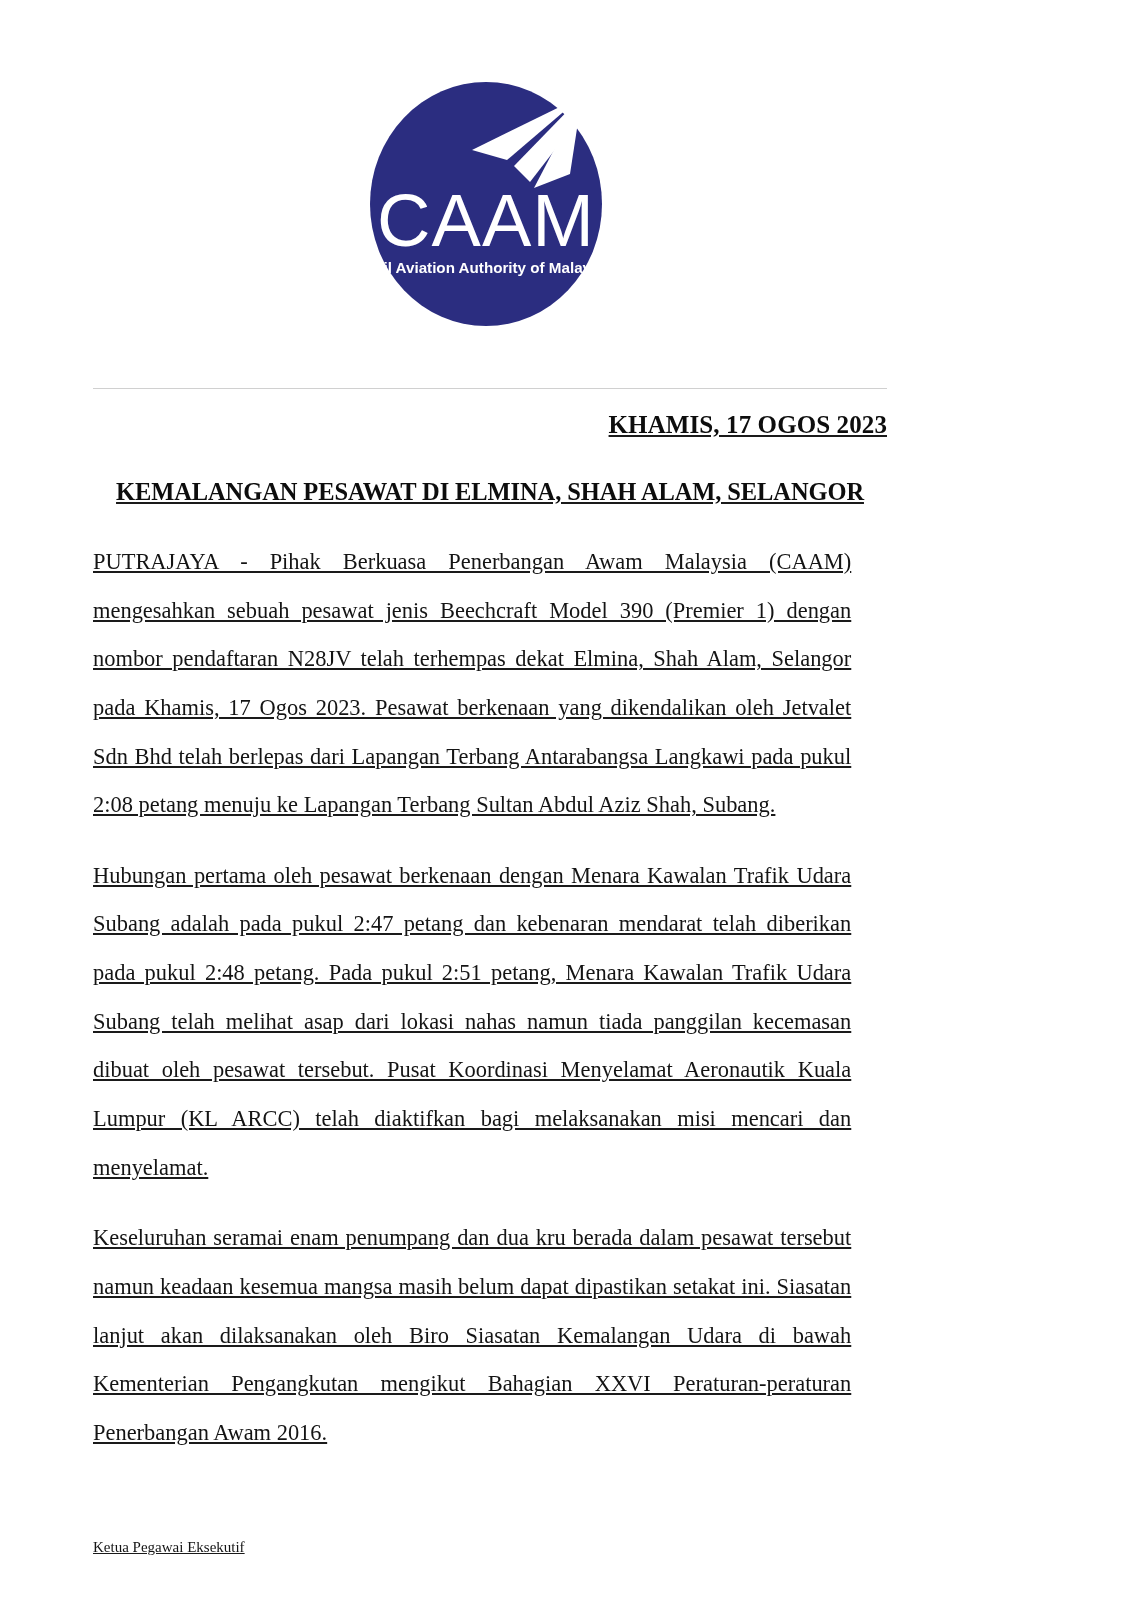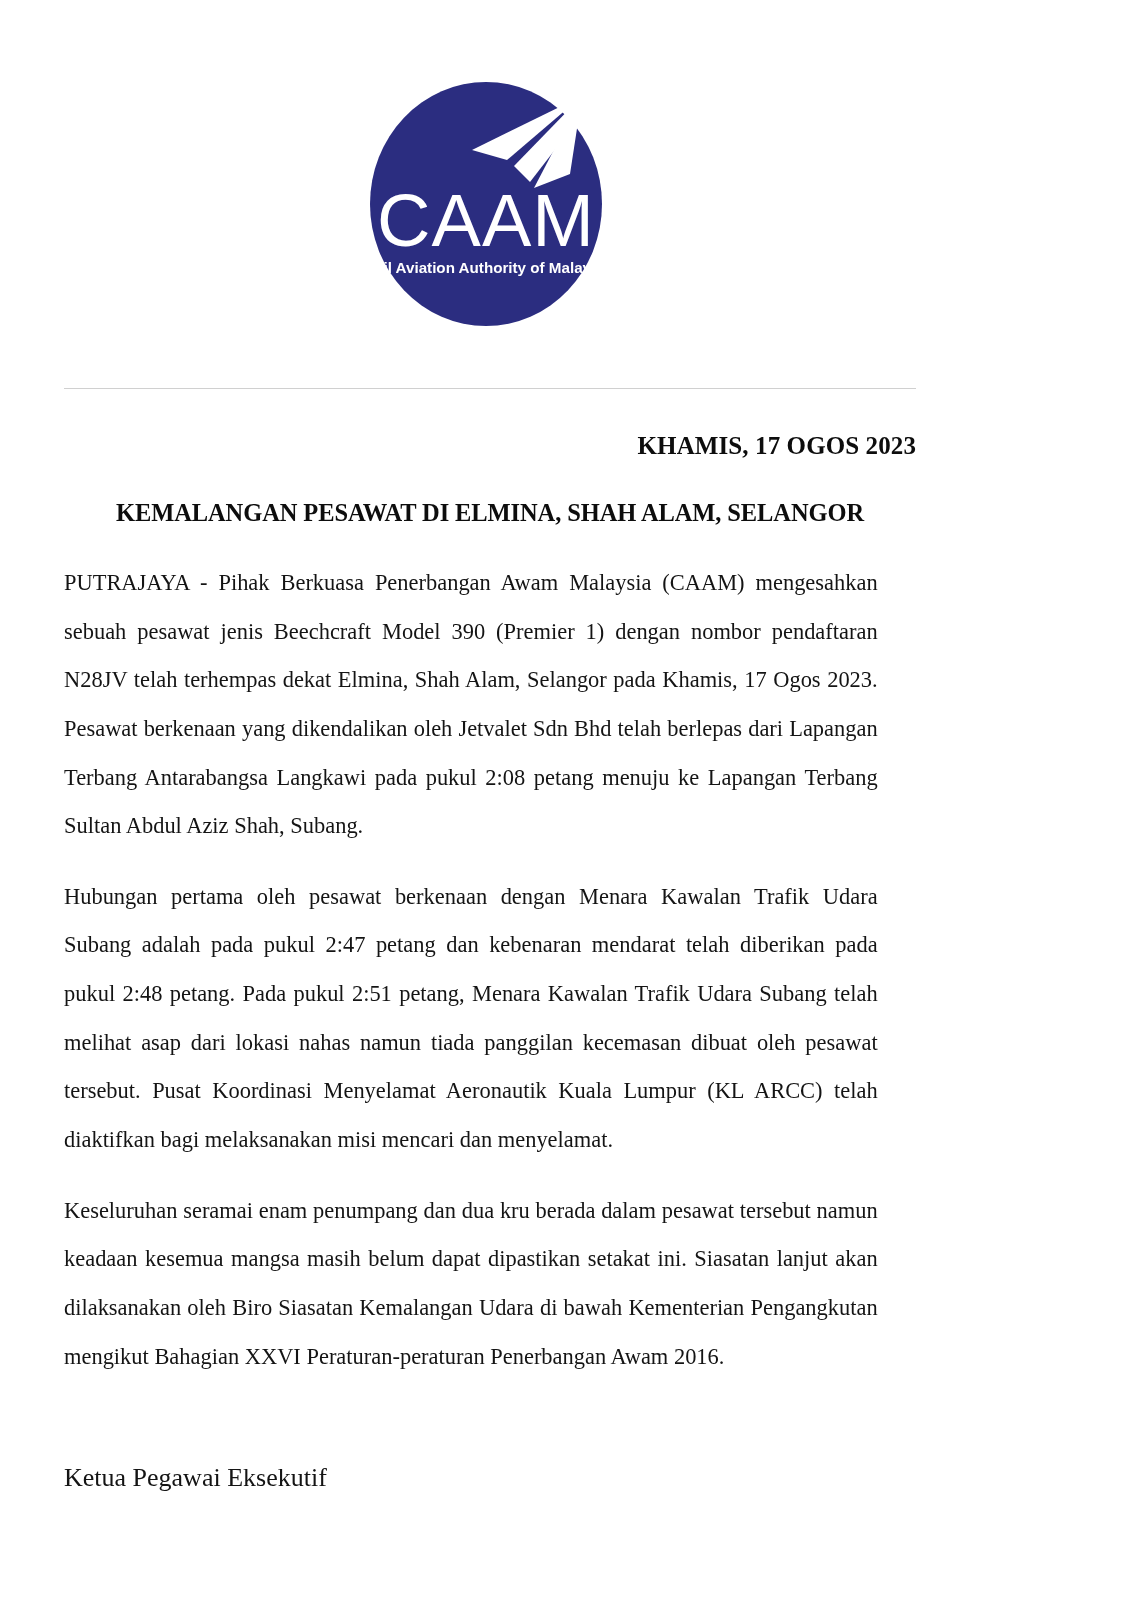--- a/index.html
+++ b/index.html
@@ -15,22 +15,23 @@
     font-family: "Liberation Serif", "DejaVu Serif", serif;
     color: #1a1a1a;
     position: relative;
     overflow: hidden;
   }
 
   .page {
     width: 980px;
     height: 1608px;
     box-sizing: border-box;
-    padding: 0 64px;
+    padding: 0 93px;
     position: relative;
+    text-decoration: underline;
   }
 
   
   .logo-block {
     padding-top: 78px;
     display: flex;
     justify-content: center;
     align-items: flex-start;
   }
 
@@ -50,21 +51,21 @@
   .divider {
     margin-top: 62px;
     height: 1px;
     background: #d0d0d0;
     width: 100%;
   }
 
   
   .doc-header {
     text-align: right;
-    margin-top: 40px;
+    margin-top: 19px;
     font-weight: bold;
     font-size: 25px;
     line-height: 1.32;
     letter-spacing: 0.1px;
     color: #0d0d0d;
   }
 
   .doc-header div {
     white-space: nowrap;
   }
@@ -107,21 +108,21 @@
   }
 
   .sig-name {
     font-weight: bold;
     font-size: 22.5px;
     letter-spacing: 0.1px;
     color: #0d0d0d;
   }
 
   .sig-line {
-    font-size: 26px;
+    font-size: 15px;
     color: #141414;
   }
 </style>
 </head>
 <body>
 
 <div class="page">
 
   <div class="logo-block">
     <div class="logo-wrap">

